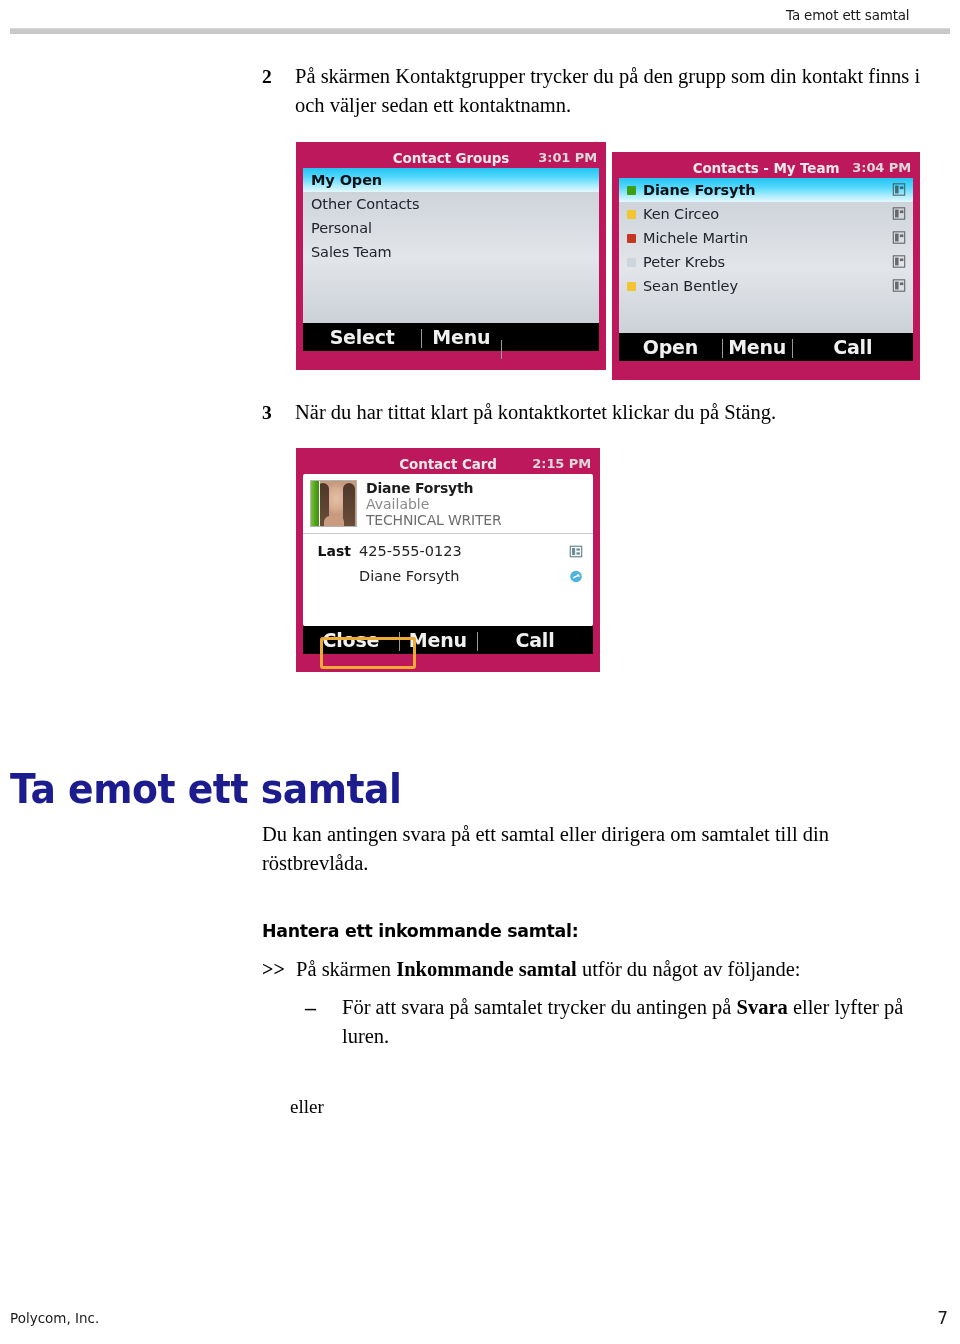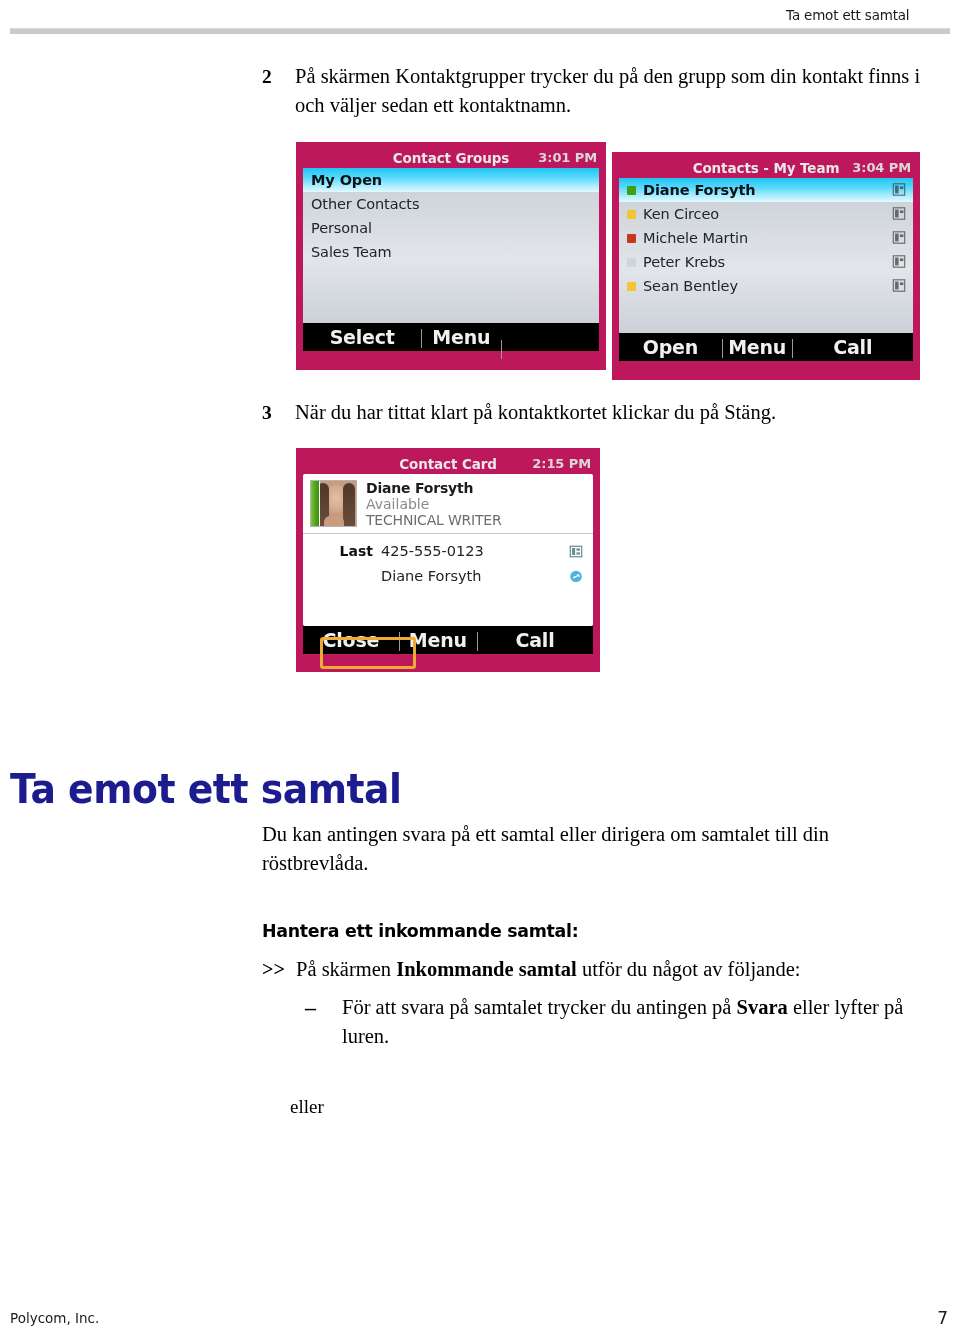--- a/index.html
+++ b/index.html
@@ -210,21 +210,20 @@
   .cc-names .n1 { color: #1c1c1c; font-weight: bold; letter-spacing: -0.2px; }
   .cc-names .n2 { color: #8a8a8a; }
   .cc-names .n3 { color: #6d6d6d; letter-spacing: -0.2px; }
   .cc-rows { padding-top: 5px; }
   .ccrow {
     position: relative;
     height: 25px;
     line-height: 25px;
     font-size: 14.5px;
     color: #232323;
-    padding-left: 22px;
   }
   .ccrow .lab {
     display: inline-block;
     width: 48px;
     font-weight: bold;
     font-size: 14px;
     text-align: right;
     margin-right: 8px;
     color: #111;
   }

